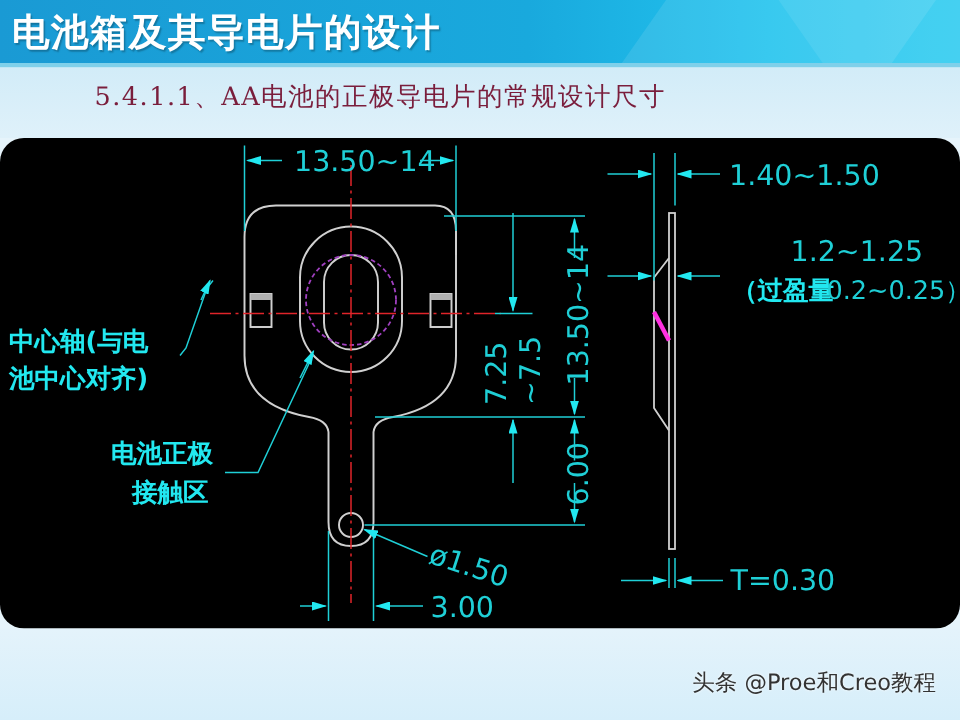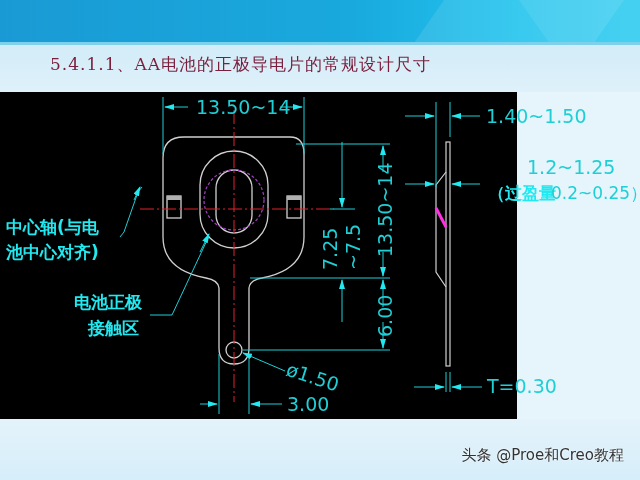--- a/index.html
+++ b/index.html
@@ -4,34 +4,35 @@
   <style>
     html, body { margin: 0; padding: 0; }
     body { width: 640px; height: 480px; position: relative; overflow: hidden; background: #e6f4fb; font-family: "DejaVu Sans", sans-serif; }
     .header { position: absolute; left: 0; top: 0; width: 640px; height: 42px;
       background: linear-gradient(90deg, #1a9ad4 0%, #19a9dd 55%, #22c3ee 80%, #36cdf0 100%); overflow: hidden; }
     .header .deco1 { position: absolute; left: 430px; top: -40px; width: 180px; height: 120px; background: rgba(255,255,255,0.10); transform: skewX(-35deg); }
     .header .deco2 { position: absolute; left: 540px; top: -10px; width: 140px; height: 80px; background: rgba(255,255,255,0.08); transform: skewX(35deg); }
     .header-title { position: absolute; left: 8px; top: 5px; font-size: 25px; font-weight: bold; color: #ffffff; letter-spacing: 1px; text-shadow: 1px 1px 1px rgba(0,0,0,0.25); }
     .header-rule { position: absolute; left: 0; top: 42px; width: 640px; height: 3px; background: #7fd0ea; }
     .subband { position: absolute; left: 0; top: 45px; width: 640px; height: 47px; background: linear-gradient(180deg, #d2ecf8 0%, #dff1fa 100%); }
-    .subtitle { position: absolute; left: 50px; top: 8px; font-family: "DejaVu Serif", serif; font-size: 17px; color: #7a1e3c; letter-spacing: 1px; }
-    .cad { position: absolute; left: 0; top: 92px; width: 517px; height: 327px; background: #000000; }
+    .subtitle { position: absolute; left: 63px; top: 8px; font-family: "DejaVu Serif", serif; font-size: 17px; color: #7a1e3c; letter-spacing: 1px; }
+    .cad { position: absolute; left: 0; top: 92px; width: 640px; height: 327px; background: #000000; border-radius: 16px; }
     .cad svg { position: absolute; left: 0; top: 0; }
     .footer { position: absolute; left: 0; top: 419px; width: 640px; height: 61px; background: linear-gradient(180deg, #e4f3fb 0%, #d6eefa 100%); }
     .watermark { position: absolute; right: 16px; top: 27px; font-size: 15px; color: #333333; text-shadow: 0 0 2px #ffffff; text-align: center; }
     .cad-text { font-family: "DejaVu Sans", sans-serif; fill: #1fcfd6; }
     .cad-label { font-family: "DejaVu Sans", sans-serif; fill: #22e8f0; font-weight: bold; }
   </style>
 </head>
 <body>
 
 <div class="header">
   <div class="deco1"></div>
   <div class="deco2"></div>
+  <div class="header-title">电池箱及其导电片的设计</div>
 </div>
 <div class="header-rule"></div>
 
 <div class="subband">
   <div class="subtitle">5.4.1.1、AA电池的正极导电片的常规设计尺寸</div>
 </div>
 
 <div class="cad">
   <svg width="640" height="327" viewBox="0 0 640 327" xmlns="http://www.w3.org/2000/svg">
     <defs>

